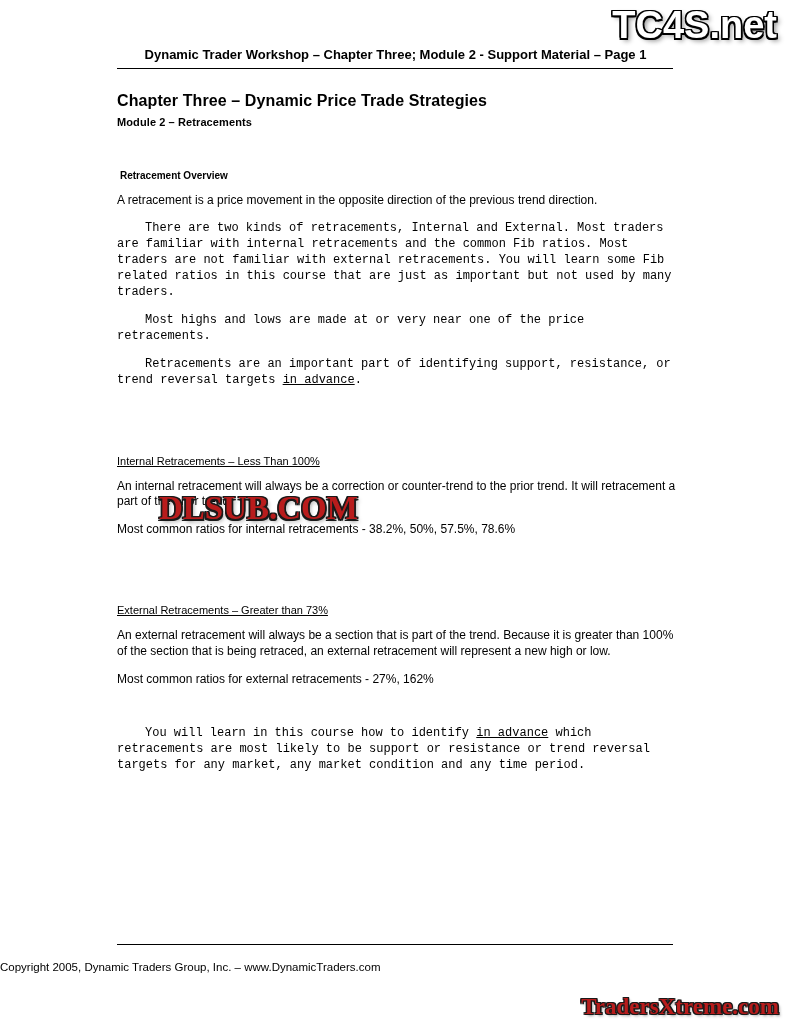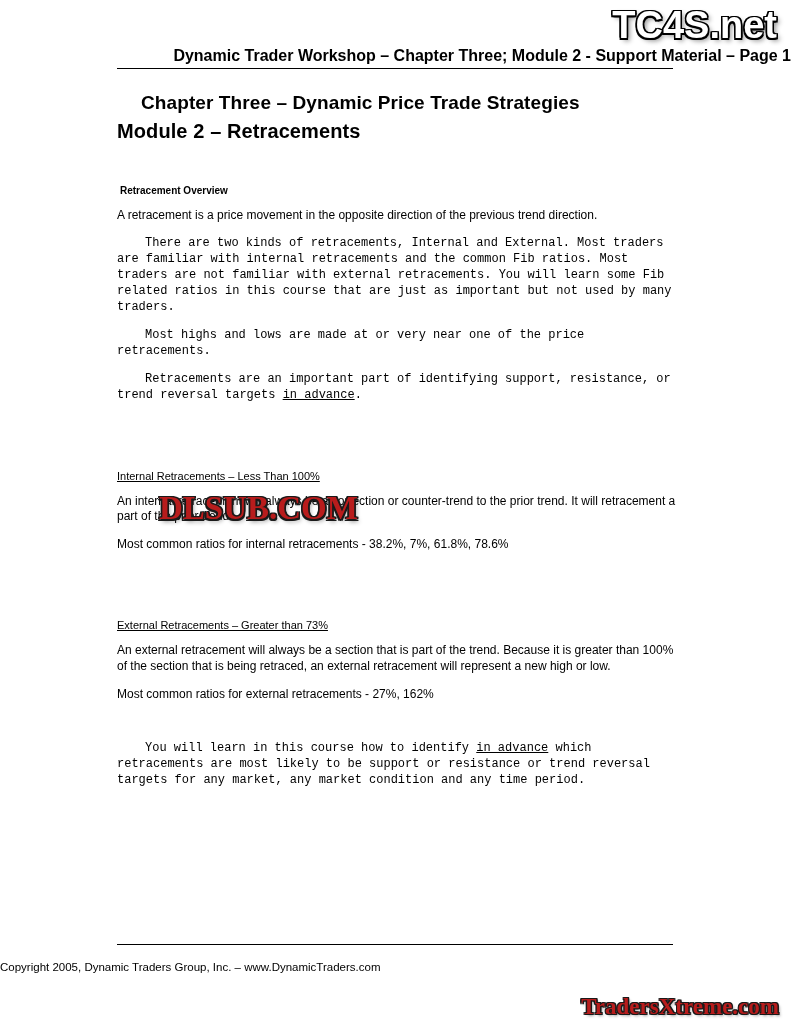--- a/index.html
+++ b/index.html
@@ -40,22 +40,22 @@
       3px 3px 5px rgba(0,0,0,0.45);
     white-space: nowrap;
   }
 
   
   .header-text {
     position: absolute;
     top: 47px;
     left: 0;
     width: 791px;
-    text-align: right;
-    font-size: 16px;
+    text-align: center;
+    font-size: 13px;
     font-weight: bold;
     color: #000;
   }
   .header-rule {
     position: absolute;
     top: 68px;
     left: 117px;
     width: 556px;
     height: 1px;
     background: #000;
@@ -63,28 +63,27 @@
 
   
   .content {
     position: absolute;
     top: 92px;
     left: 117px;
     width: 560px;
   }
 
   .chapter-line {
-    font-size: 19px;
+    font-size: 16px;
     font-weight: bold;
     margin-bottom: 6px;
     letter-spacing: 0.1px;
-    margin-left: 24px;
   }
   .module-line {
-    font-size: 20px;
+    font-size: 11px;
     font-weight: bold;
     margin-bottom: 0;
     letter-spacing: 0.1px;
   }
 
   h2.section-head {
     font-size: 10px;
     font-weight: bold;
     margin: 42px 0 12px 3px;
   }
@@ -187,21 +186,21 @@
 
     <p class="para">A retracement is a price movement in the opposite direction of the previous trend direction.</p>
     <p class="para indent">There are two kinds of retracements, Internal and External. Most traders are familiar with internal retracements and the common Fib ratios. Most traders are not familiar with external retracements. You will learn some Fib related ratios in this course that are just as important but not used by many traders.</p>
     <p class="para indent">Most highs and lows are made at or very near one of the price retracements.</p>
     <p class="para indent">Retracements are an important part of identifying support, resistance, or trend reversal targets <span class="u-inline">in advance</span>.</p>
 
     <div class="spacer-lg"></div>
 
     <div class="subhead"><span class="u">Internal Retracements – Less Than 100%</span></div>
     <p class="para">An internal retracement will always be a correction or counter-trend to the prior trend. It will retracement a part of the prior trend.</p>
-    <p class="para">Most common ratios for internal retracements - 38.2%, 7%, 61.8%, 78.6%</p>
+    <p class="para">Most common ratios for internal retracements - 38.2%, 50%, 57.5%, 78.6%</p>
 
     <div class="spacer-lg"></div>
 
     <div class="subhead"><span class="u">External Retracements – Greater than 73%</span></div>
     <p class="para">An external retracement will always be a section that is part of the trend. Because it is greater than 100% of the section that is being retraced, an external retracement will represent a new high or low.</p>
     <p class="para">Most common ratios for external retracements - 27%, 162%</p>
 
     <div class="spacer-lg"></div>
 
     <p class="para indent">You will learn in this course how to identify <span class="u-inline">in advance</span> which retracements are most likely to be support or resistance or trend reversal targets for any market, any market condition and any time period.</p>

